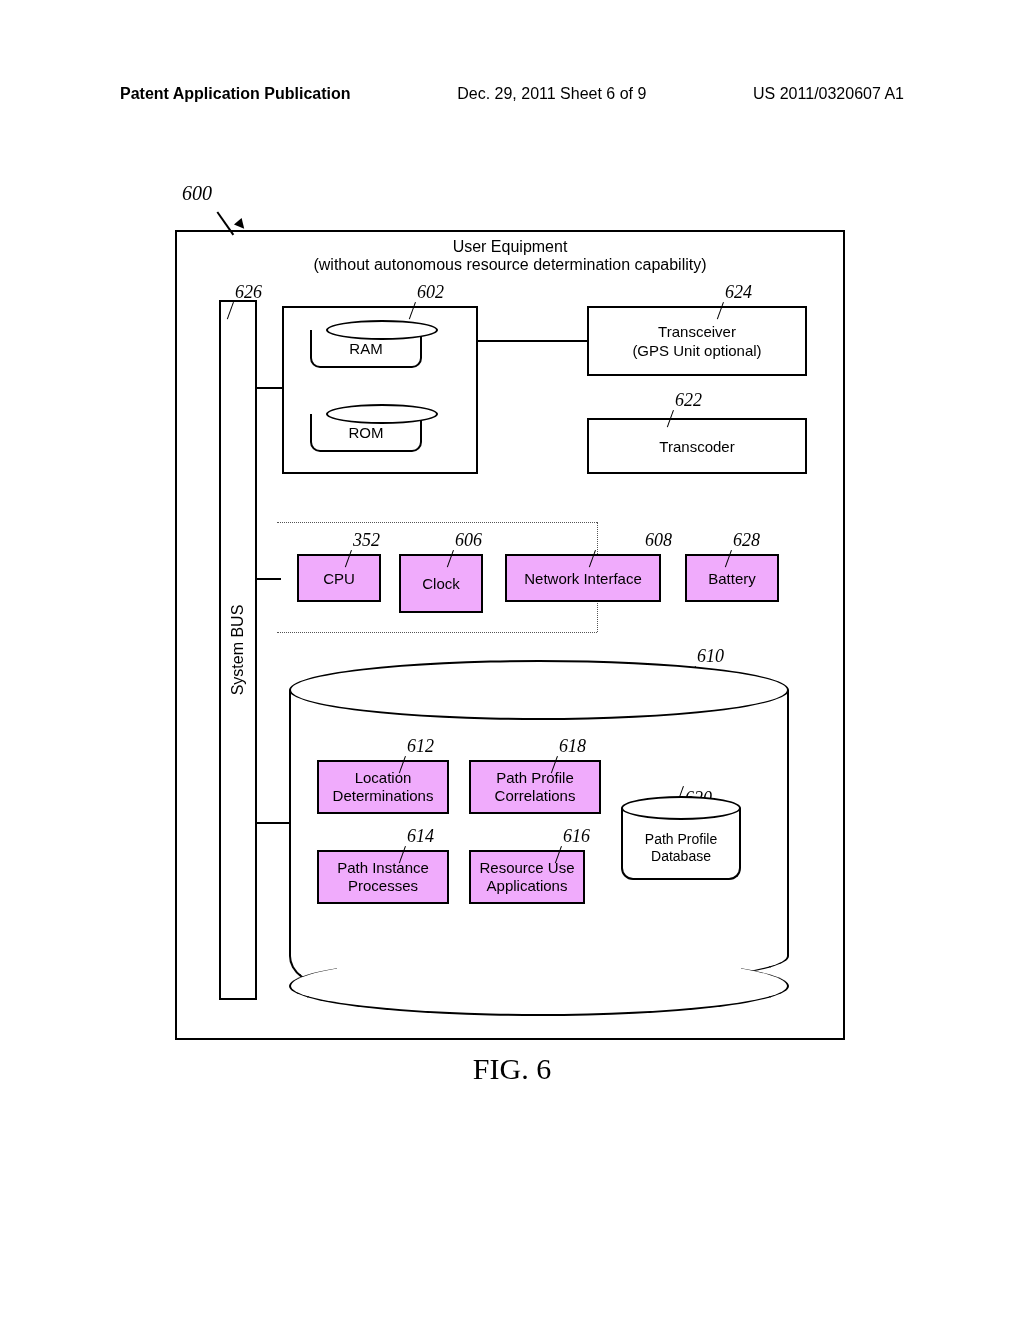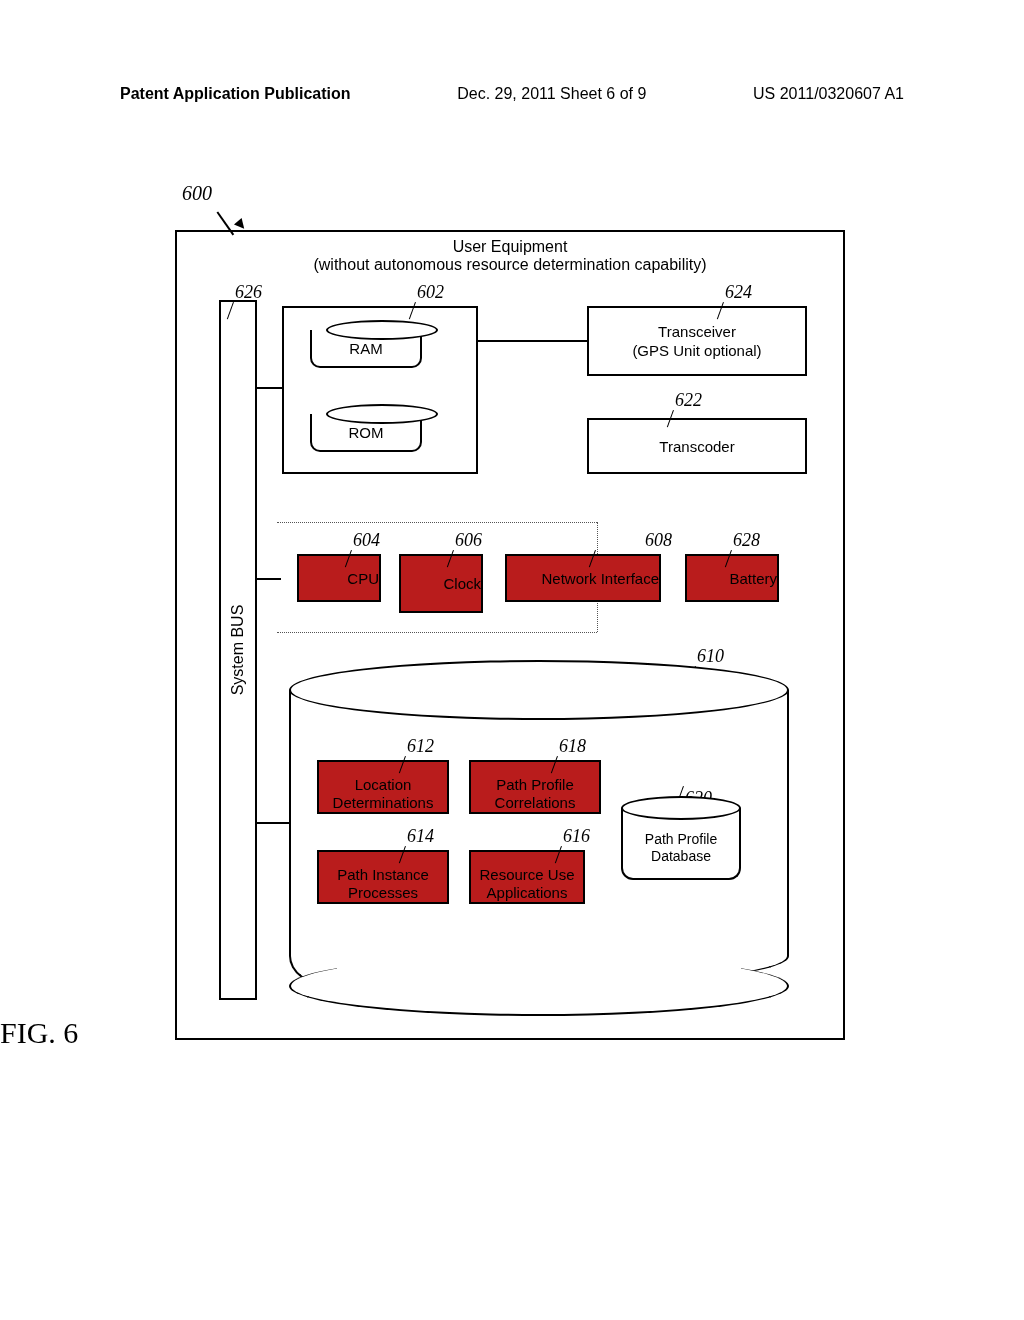--- a/index.html
+++ b/index.html
@@ -178,23 +178,23 @@
   .mid-container-line-right {
     position: absolute;
     left: 420px; top: 290px; width: 1px; height: 110px; border-left: 1px dotted #555;
   }
 
   .box-small {
     position: absolute;
     border: 2px solid black;
     display: flex;
     align-items: center;
-    justify-content: flex-end;
+    justify-content: center;
     font-size: 15px;
-    background: #b91c1c;
+    background: #f0abfc;
   }
   .cpu-box { left: 120px; top: 322px; width: 84px; height: 48px; }
   .clock-box { left: 222px; top: 322px; width: 84px; height: 59px; }
   .netif-box { left: 328px; top: 322px; width: 156px; height: 48px; }
   .battery-box { left: 508px; top: 322px; width: 94px; height: 48px; }
 
   .bus-lead-2 { left: 80px; top: 346px; width: 24px; }
 
   
   .large-cyl-top {
@@ -277,24 +277,24 @@
     position: absolute;
     width: 18px;
     height: 18px;
     border-left: 1.5px solid black;
     transform: rotate(30deg);
     transform-origin: top left;
   }
 
   .figure-label {
     position: absolute;
-    top: 1016px;
+    top: 1052px;
     left: 0;
     width: 100%;
-    text-align: left;
+    text-align: center;
     font-family: 'Times New Roman', serif;
     font-size: 30px;
   }
 </style>
 </head>
 <body>
 
 <div class="header">
   <span class="header-left">Patent Application Publication</span>
   <span class="header-center">Dec. 29, 2011  Sheet 6 of 9</span>
@@ -387,21 +387,21 @@
 
   <div class="ref" style="left:240px; top:50px;">602</div>
   <div class="ref-leader" style="left:238px; top:70px; transform:rotate(20deg);"></div>
 
   <div class="ref" style="left:548px; top:50px;">624</div>
   <div class="ref-leader" style="left:546px; top:70px; transform:rotate(20deg);"></div>
 
   <div class="ref" style="left:498px; top:158px;">622</div>
   <div class="ref-leader" style="left:496px; top:178px; transform:rotate(20deg);"></div>
 
-  <div class="ref" style="left:176px; top:298px;">604</div>
+  <div class="ref" style="left:176px; top:298px;">352</div>
   <div class="ref-leader" style="left:174px; top:318px; transform:rotate(20deg);"></div>
 
   <div class="ref" style="left:278px; top:298px;">606</div>
   <div class="ref-leader" style="left:276px; top:318px; transform:rotate(20deg);"></div>
 
   <div class="ref" style="left:420px; top:298px;margin-left:48px;">608</div>
   <div class="ref-leader" style="left:418px; top:318px; transform:rotate(20deg);"></div>
 
   <div class="ref" style="left:556px; top:298px;">628</div>
   <div class="ref-leader" style="left:554px; top:318px; transform:rotate(20deg);"></div>

